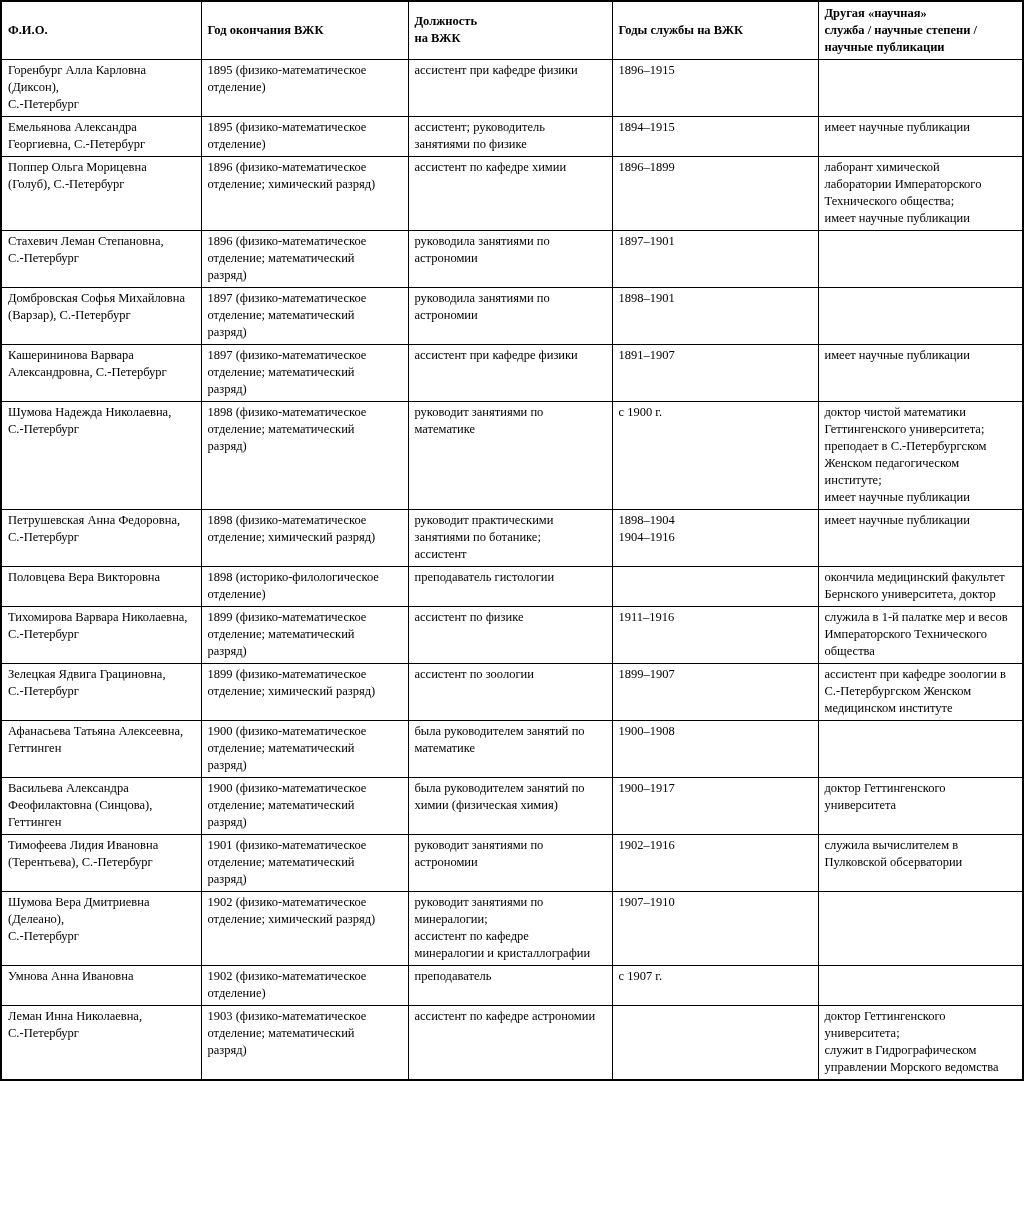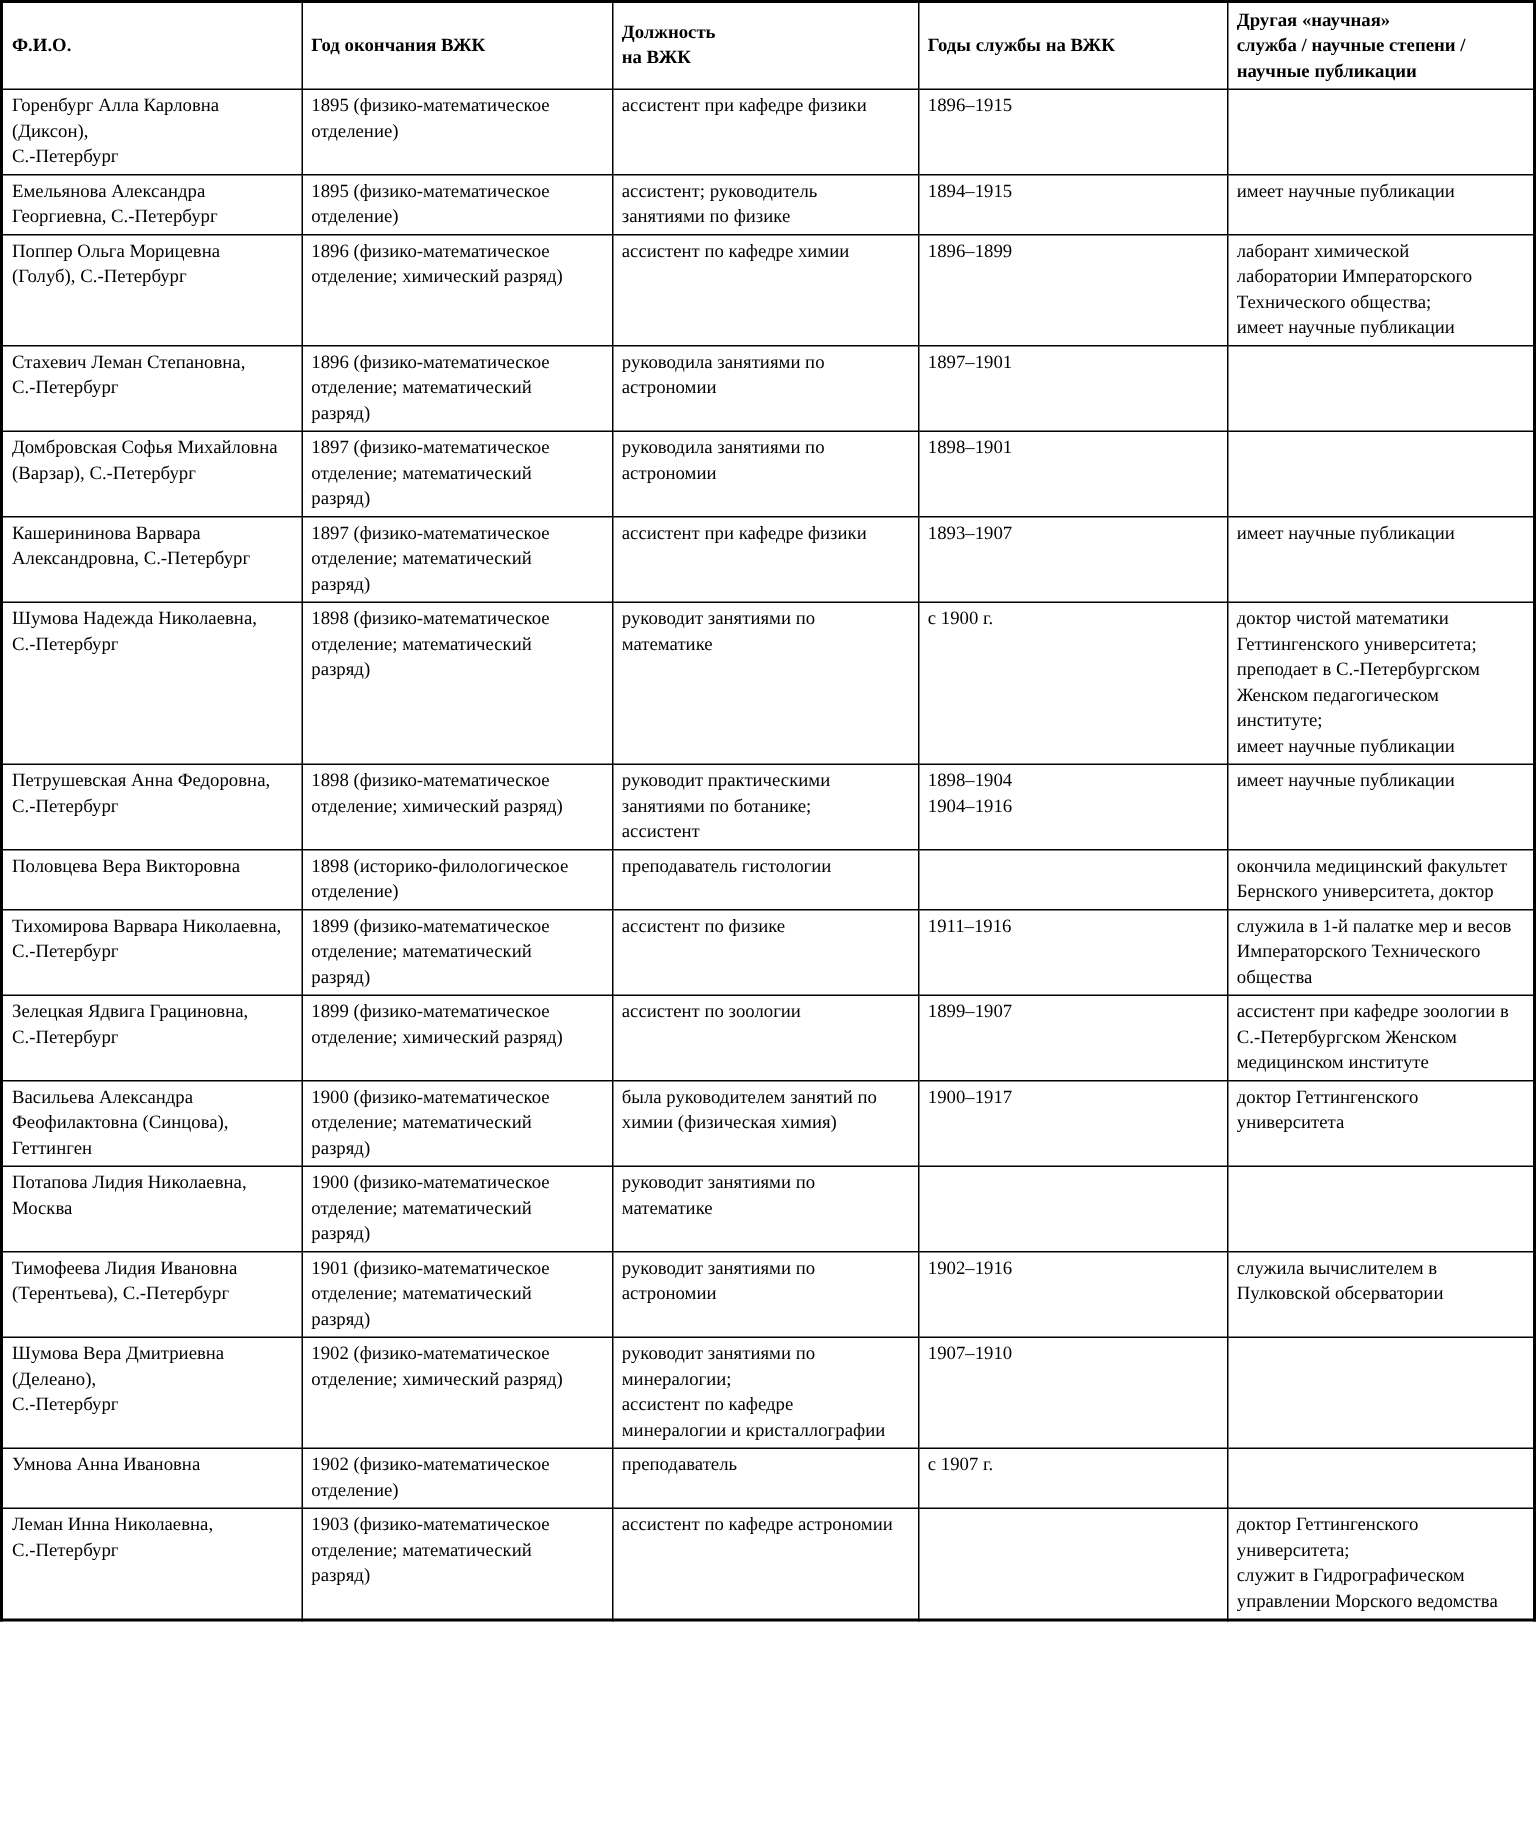--- a/index.html
+++ b/index.html
@@ -128,21 +128,21 @@
           <td>1898–1901</td>
           <td></td>
         </tr>
         <tr>
           <td>Кашерининова Варвара
 Александровна, С.-Петербург</td>
           <td>1897 (физико-математическое
 отделение; математический
 разряд)</td>
           <td>ассистент при кафедре физики</td>
-          <td>1893–1907</td>
+          <td>1891–1907</td>
           <td>имеет научные публикации</td>
         </tr>
         <tr>
           <td>Шумова Надежда Николаевна,
 С.-Петербург</td>
           <td>1898 (физико-математическое
 отделение; математический
 разряд)</td>
           <td>руководит занятиями по
 математике</td>
@@ -192,44 +192,44 @@
 С.-Петербург</td>
           <td>1899 (физико-математическое
 отделение; химический разряд)</td>
           <td>ассистент по зоологии</td>
           <td>1899–1907</td>
           <td>ассистент при кафедре зоологии в
 С.-Петербургском Женском
 медицинском институте</td>
         </tr>
         <tr>
+          <td>Афанасьева Татьяна Алексеевна,
+Геттинген</td>
+          <td>1900 (физико-математическое
+отделение; математический
+разряд)</td>
+          <td>была руководителем занятий по
+математике</td>
+          <td>1900–1908</td>
+          <td></td>
+        </tr>
+        <tr>
           <td>Васильева Александра
 Феофилактовна (Синцова),
 Геттинген</td>
           <td>1900 (физико-математическое
 отделение; математический
 разряд)</td>
           <td>была руководителем занятий по
 химии (физическая химия)</td>
           <td>1900–1917</td>
           <td>доктор Геттингенского
 университета</td>
         </tr>
         <tr>
-          <td>Потапова Лидия Николаевна,
-Москва</td>
-          <td>1900 (физико-математическое
-отделение; математический
-разряд)</td>
-          <td>руководит занятиями по
-математике</td>
-          <td></td>
-          <td></td>
-        </tr>
-        <tr>
           <td>Тимофеева Лидия Ивановна
 (Терентьева), С.-Петербург</td>
           <td>1901 (физико-математическое
 отделение; математический
 разряд)</td>
           <td>руководит занятиями по
 астрономии</td>
           <td>1902–1916</td>
           <td>служила вычислителем в
 Пулковской обсерватории</td>

